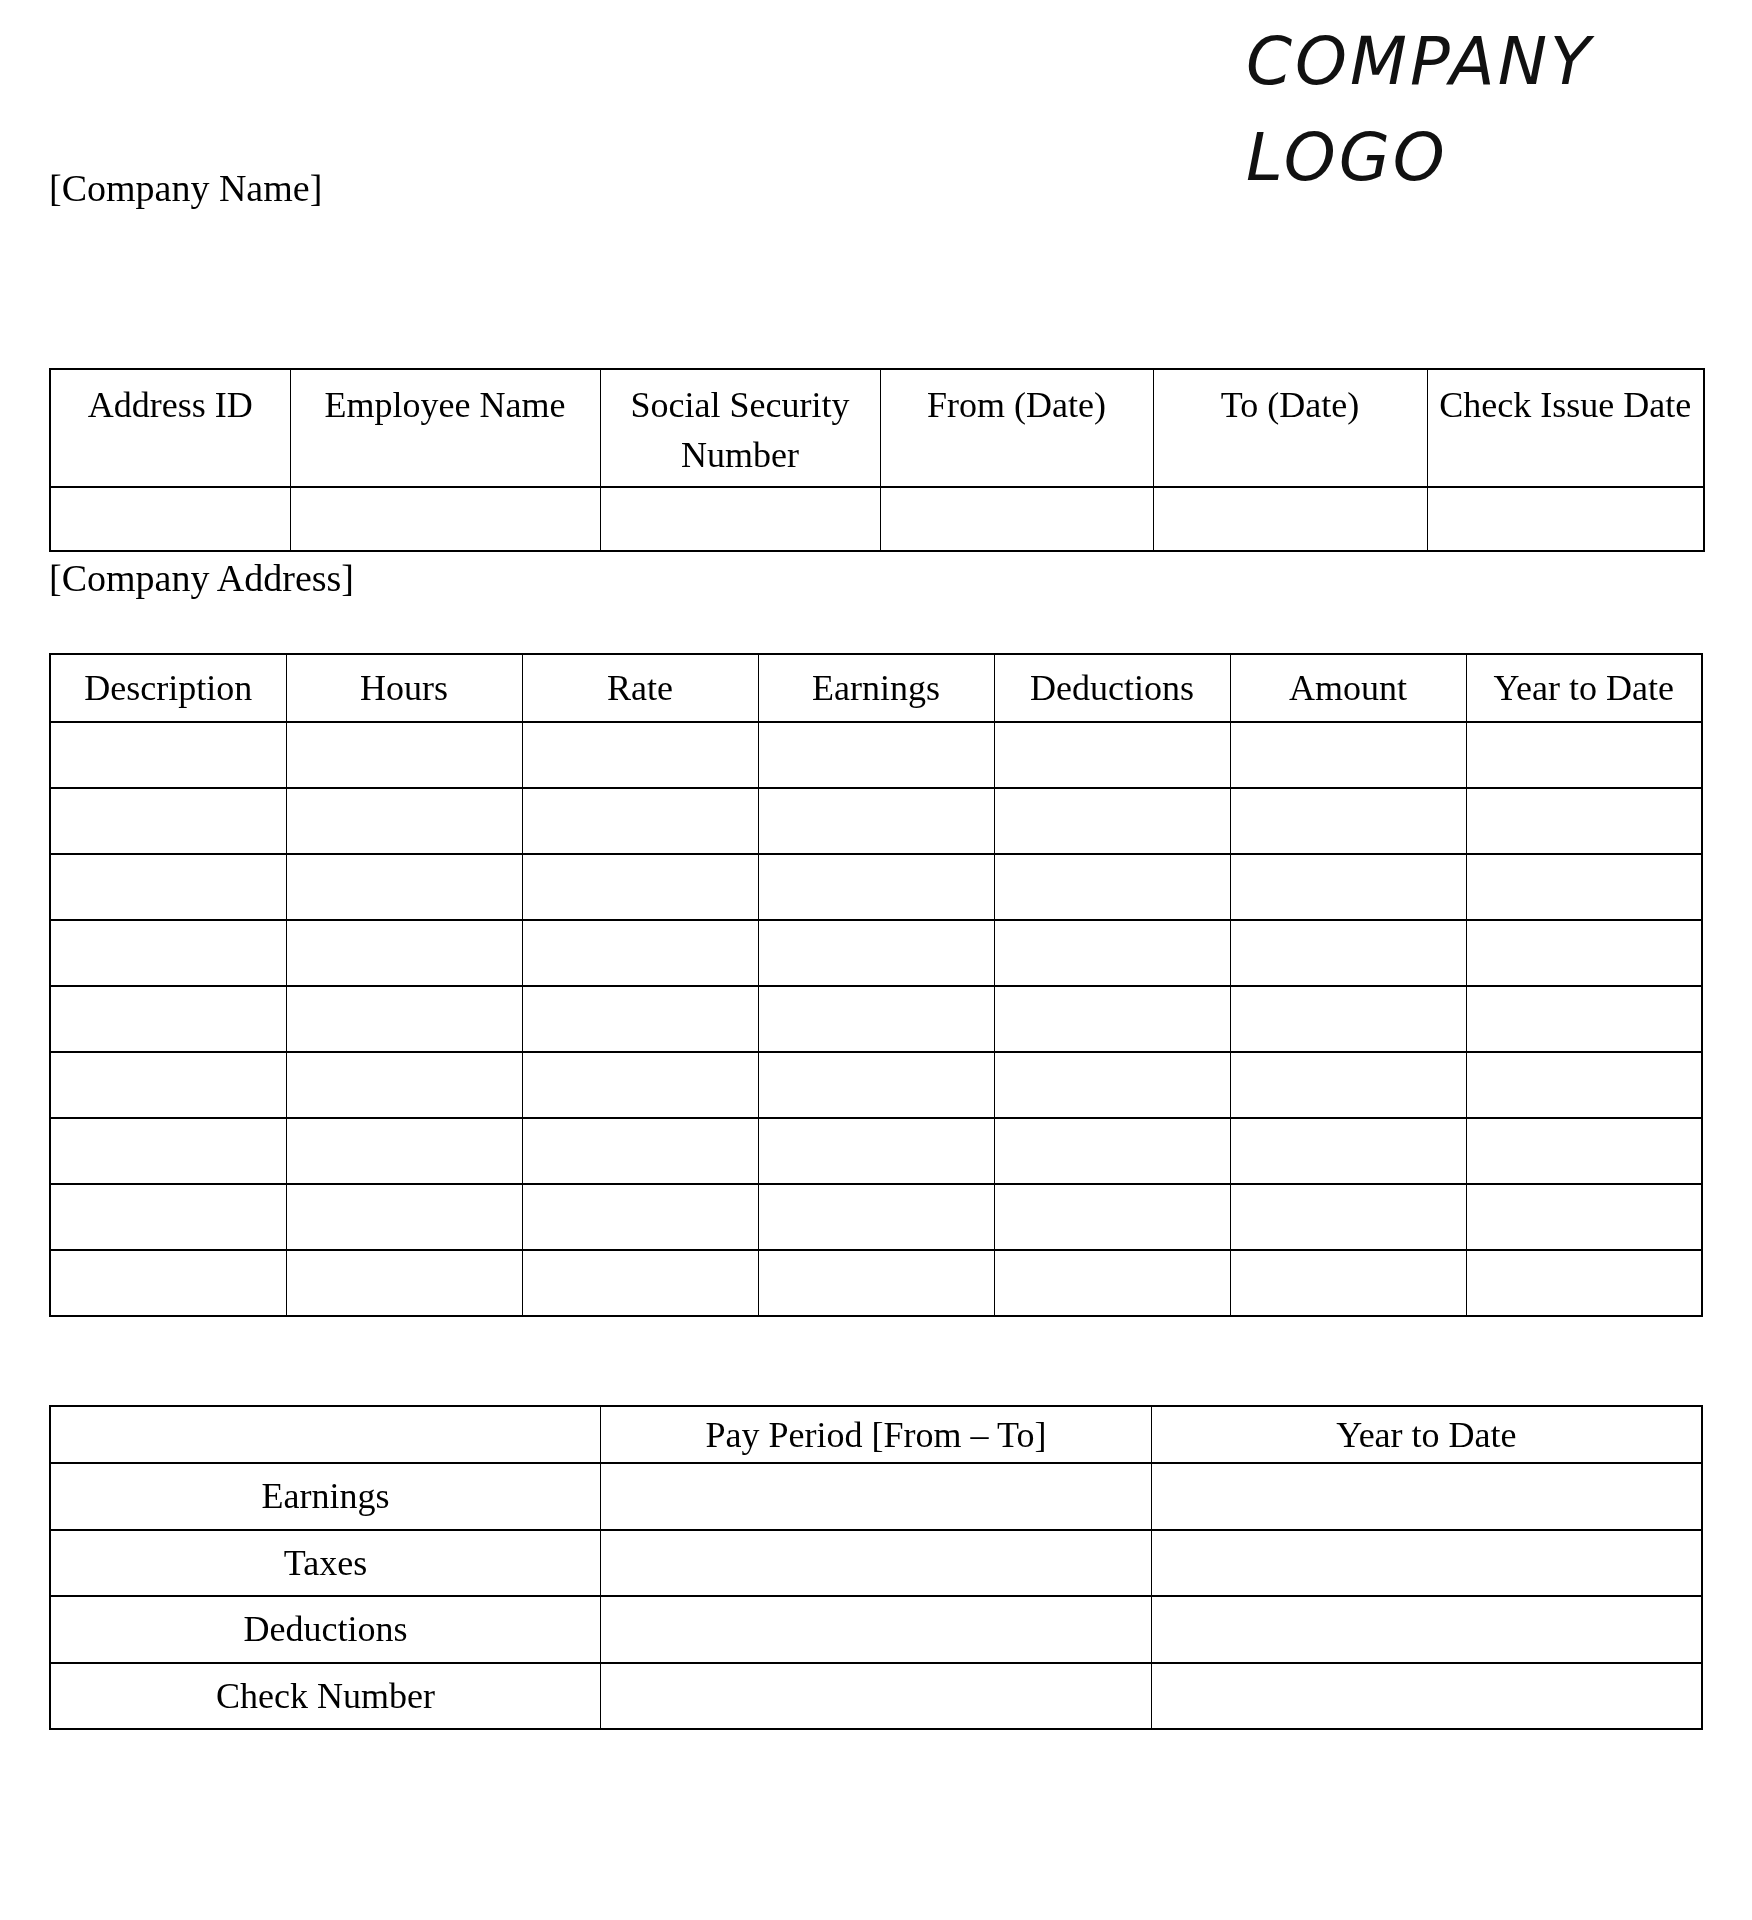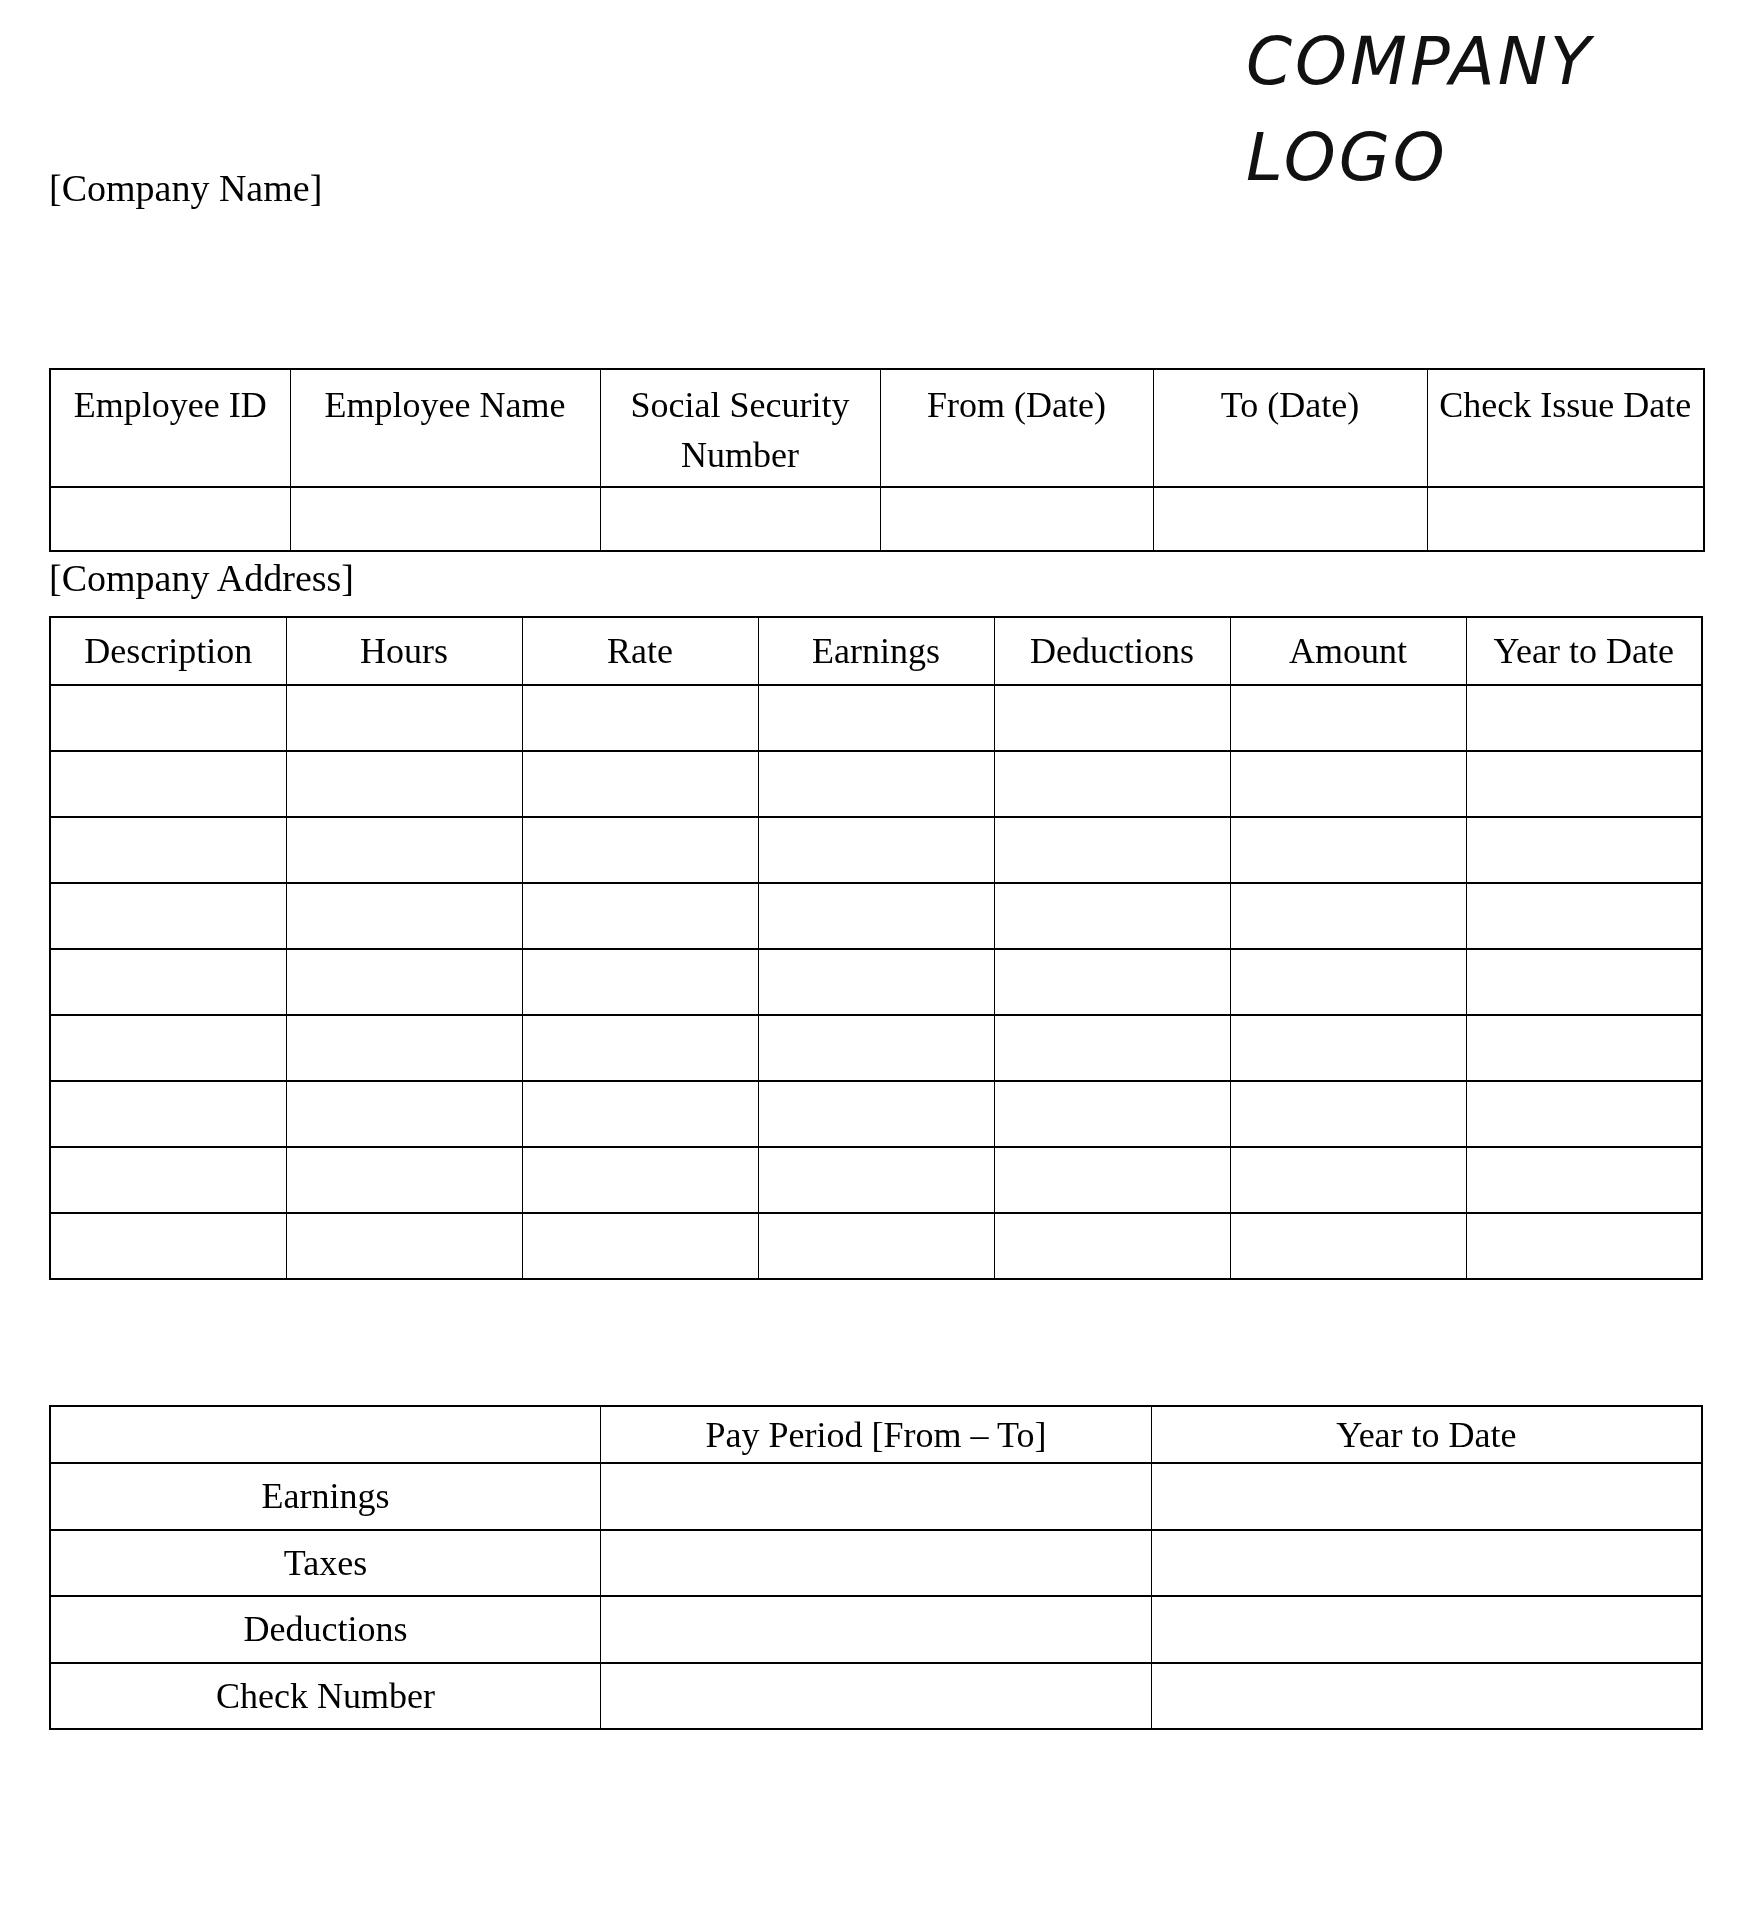--- a/index.html
+++ b/index.html
@@ -50,21 +50,21 @@
     overflow: hidden;
   }
 
   
   .t1 { left: 49px; top: 368px; width: 1654px; }
   .t1 thead tr { height: 118px; }
   .t1 tbody tr { height: 64px; }
   .t1 th { vertical-align: top; padding-top: 10px; line-height: 50px; }
 
   
-  .t2 { left: 49px; top: 616px; width: 1654px; }
+  .t2 { left: 49px; top: 653px; width: 1654px; }
   .t2 thead tr { height: 68px; }
   .t2 tbody tr { height: 66px; }
   .t2 th, .t2 td { vertical-align: middle; }
 
   
   .t3 { left: 49px; top: 1405px; width: 1654px; }
   .t3 thead tr { height: 57px; }
   .t3 tbody tr { height: 66.5px; }
   .t3 th, .t3 td { vertical-align: middle; }
 </style>
@@ -88,21 +88,21 @@
     <colgroup>
       <col style="width:240px">
         <col style="width:310px">
         <col style="width:280px">
       <col style="width:273px">
         <col style="width:274px">
         <col style="width:277px">
     </colgroup>
     <thead>
       <tr>
-        <th>Employee ID</th>
+        <th>Address ID</th>
         <th>Employee Name</th>
         <th>Social Security Number</th>
         <th>From (Date)</th>
         <th>To (Date)</th>
         <th>Check Issue Date</th>
       </tr>
     </thead>
     <tbody>
       <tr>
         <td></td>

